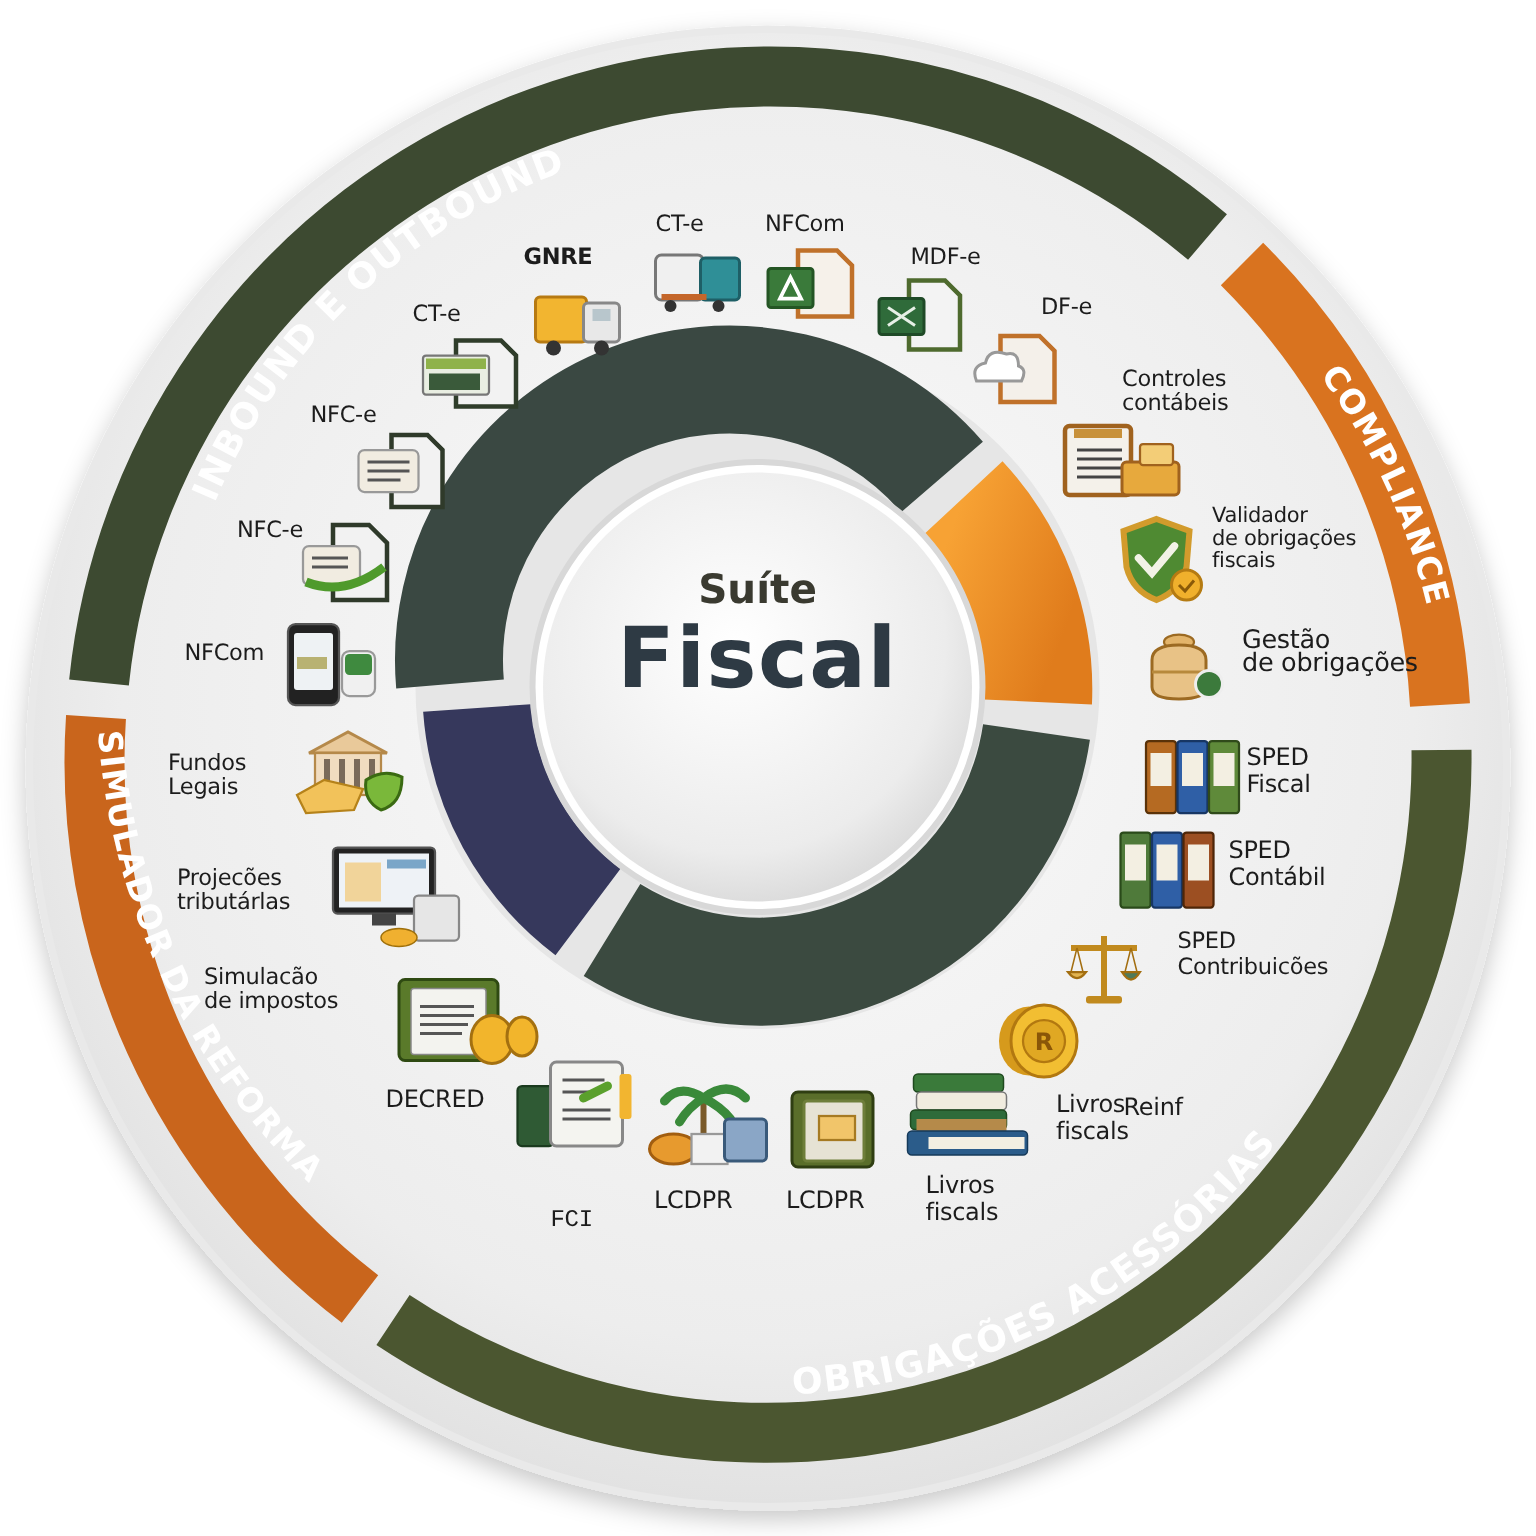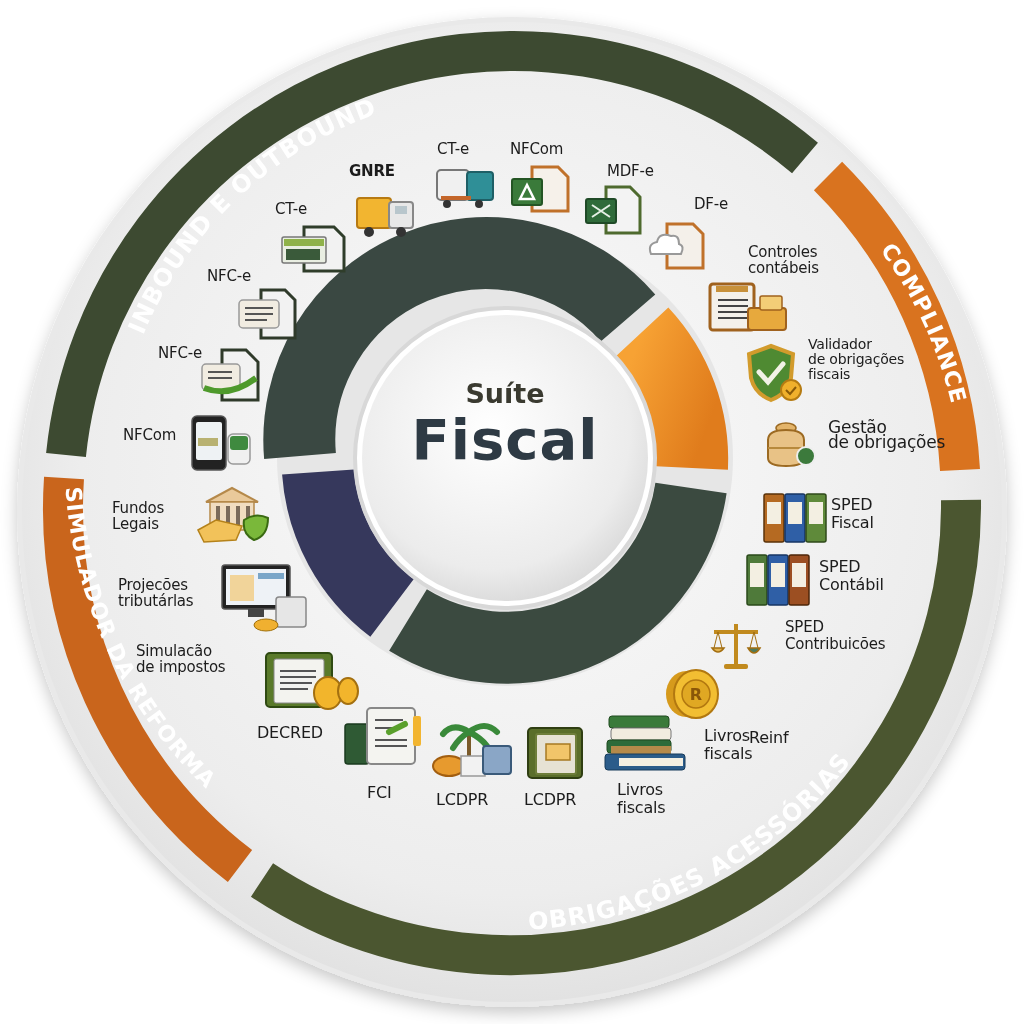--- a/index.html
+++ b/index.html
@@ -243,21 +243,21 @@
 
 <div class="lbl big" style="left:436px;top:791px;">LCDPR</div>
 <svg class="ico" style="left:431px;top:718px;" width="84" height="64">
   <path d="M 38 40 V 14" stroke="#7a5a2a" stroke-width="4"></path>
   <path d="M 38 14 Q 22 4 12 16 M 38 14 Q 54 2 66 14 M 38 14 Q 28 20 22 30 M 38 14 Q 50 20 56 28" fill="none" stroke="#3a8a3a" stroke-width="6" stroke-linecap="round"></path>
   <ellipse cx="18" cy="48" rx="16" ry="10" fill="#e79a2e" stroke="#a25e10" stroke-width="2"></ellipse>
   <rect x="30" y="38" width="24" height="20" fill="#f2f2f2" stroke="#999" stroke-width="1.5"></rect>
   <rect x="52" y="28" width="28" height="28" rx="3" fill="#8aa6c6" stroke="#3a5a7a" stroke-width="2"></rect>
 </svg>
 
-<div class="lbl big" style="left:367px;top:784px;">FCI</div>
+<div class="lbl big" style="left:367px;top:804px;font-family:Liberation Mono, monospace;">FCI</div>
 <svg class="ico" style="left:343px;top:704px;" width="80" height="64">
   <rect x="2" y="20" width="24" height="40" rx="3" fill="#2f5a34" stroke="#1a3a1e" stroke-width="1.5"></rect>
   <rect x="24" y="4" width="48" height="56" rx="4" fill="#f4f4f0" stroke="#888" stroke-width="2"></rect>
   <path d="M 32 16 H 60 M 32 24 H 50 M 32 36 H 64 M 32 42 H 64" stroke="#555" stroke-width="2"></path>
   <path d="M 46 28 L 62 20" stroke="#5aa02c" stroke-width="6" stroke-linecap="round"></path>
   <rect x="70" y="12" width="8" height="30" rx="2" fill="#f2b530"></rect>
 </svg>
 
 <div class="lbl big" style="left:241px;top:724px;margin-left:16px;">DECRED</div>
 

